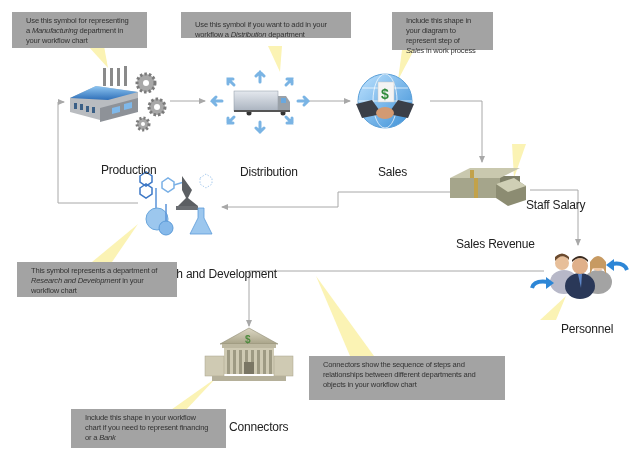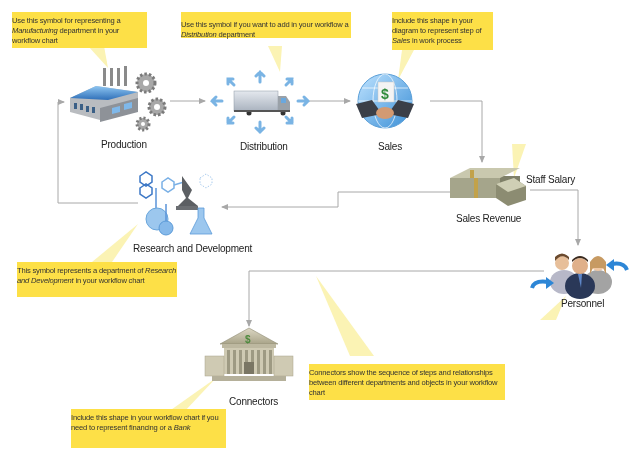--- a/index.html
+++ b/index.html
@@ -1,23 +1,23 @@
 <!DOCTYPE html>
 <html><head>
 <meta charset="utf-8">
 <style>
   html, body { margin: 0; padding: 0; background: #ffffff; }
   body { width: 640px; height: 458px; position: relative; overflow: hidden;
          font-family: "Liberation Sans", sans-serif; }
   #stage { position: absolute; left: 0; top: 0; width: 640px; height: 458px; }
-  .callout { position: absolute; background: #fde047; color: #333; font-size: 7.6px;
-             line-height: 10px; padding: 4px 0; box-sizing: border-box; letter-spacing: -0.2px; }
+  .callout { position: absolute; background: #a3a3a3; color: #333; font-size: 7.6px;
+             line-height: 10px; padding: 4px 14px; box-sizing: border-box; letter-spacing: -0.2px; }
   .callout .lead, .callout .em, .callout .tail { }
   .callout .em { font-style: italic; }
-  .label { position: absolute; font-size: 10px; color: #222; white-space: nowrap; letter-spacing: -0.2px; }
+  .label { position: absolute; font-size: 12px; color: #222; white-space: nowrap; letter-spacing: -0.2px; margin-top: 24px; }
   svg text { font-family: "Liberation Sans", sans-serif; }
 </style>
 </head>
 <body>
 
 <div id="stage">
 
   <svg width="640" height="458" viewBox="0 0 640 458" style="position:absolute;left:0;top:0">
     <defs>
       <marker id="arr" markerWidth="8" markerHeight="8" refX="6" refY="4" orient="auto" markerUnits="userSpaceOnUse">
@@ -200,19 +200,19 @@
   </div>
   <div class="callout" style="left:181px;top:12px;width:170px;height:26px;padding-top:8px">
     <span>Use this symbol if you want to add in your workflow a </span><span class="em">Distribution</span><span> department</span>
   </div>
   <div class="callout" style="left:392px;top:12px;width:101px;height:38px">
     <span>Include this shape in your diagram to represent step of </span><span class="em">Sales</span><span> in work process</span>
   </div>
   <div class="callout" style="left:17px;top:262px;width:160px;height:35px">
     <span>This symbol represents a department of </span><span class="em">Research and Development</span><span> in your workflow chart</span>
   </div>
-  <div class="callout" style="left:309px;top:364px;width:196px;height:36px">
+  <div class="callout" style="left:309px;top:356px;width:196px;height:44px">
     <span>Connectors show the sequence of steps and relationships between different departments and objects in your workflow chart</span>
   </div>
   <div class="callout" style="left:71px;top:409px;width:155px;height:39px">
     <span>Include this shape in your workflow chart if you need to represent financing or a </span><span class="em">Bank</span><span></span>
   </div>
 </div>
 
 </body></html>

